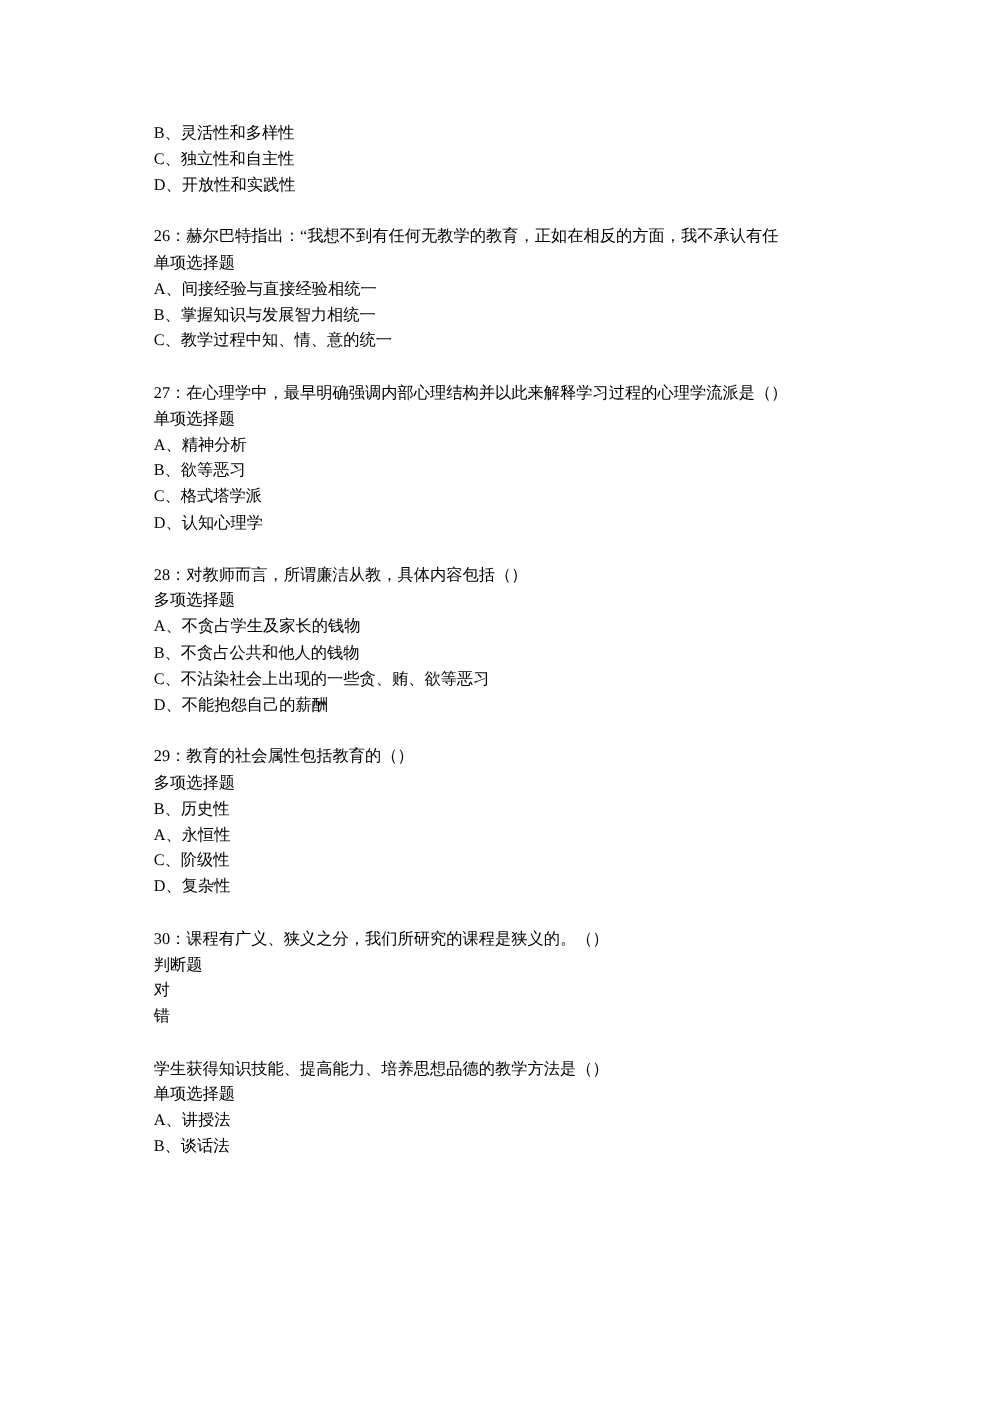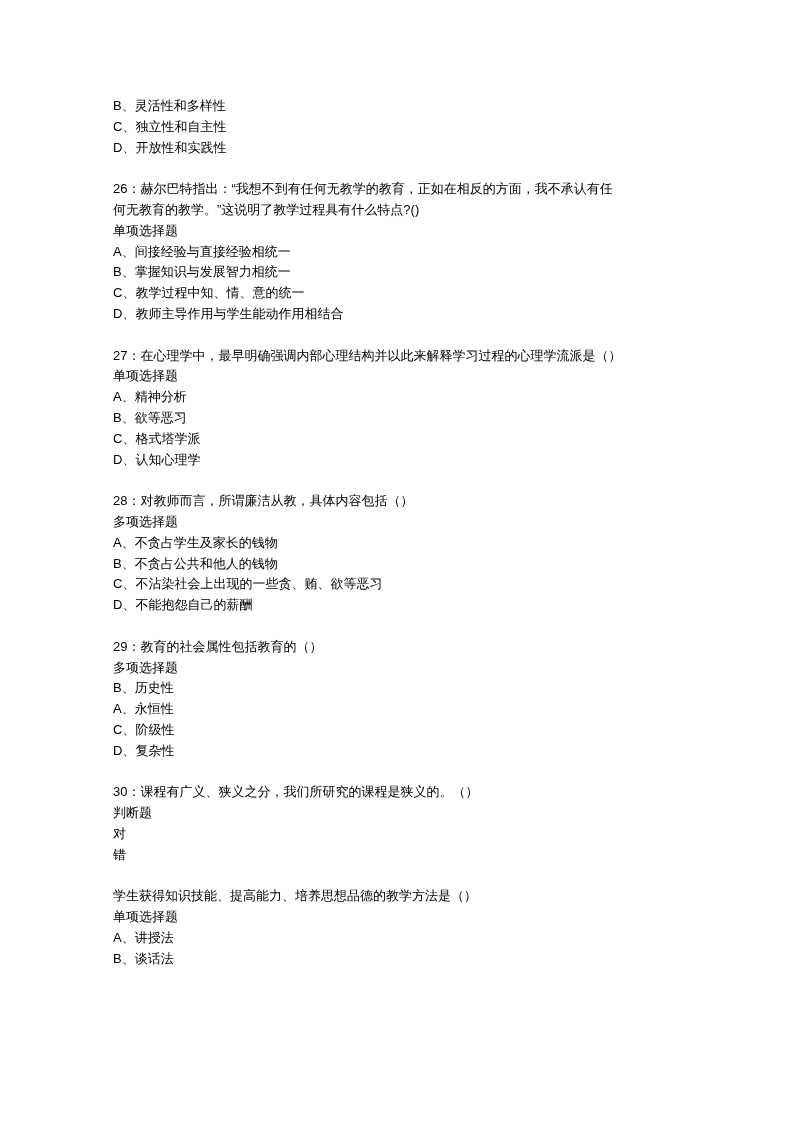--- a/index.html
+++ b/index.html
@@ -1,43 +1,41 @@
 <!DOCTYPE html>
 <html><head>
   <meta charset="utf-8">
   <style>
     html, body { margin: 0; padding: 0; background: #ffffff; }
     body { width: 794px; height: 1123px; position: relative; overflow: hidden; }
     .page {
-      position: absolute; left: 113px; top: 96px; width: 560px;
-      font-family: Liberation Sans, sans-serif;
+      position: absolute; left: 123px; top: 96px; width: 560px;
+      font-family: Liberation Serif, serif;
       font-size: 13px; color: #000; line-height: 20.8px;
     }
     .line { white-space: nowrap; height: 20.8px; }
     .gap { height: 20.8px; }
   </style>
 </head>
 <body>
 
 <div class="page">
   <div>
     <div class="line">B、灵活性和多样性</div>
     <div class="line">C、独立性和自主性</div>
     <div class="line">D、开放性和实践性</div>
   </div>
   <div class="gap"></div>
 
   <div>
     <div class="line">26：赫尔巴特指出：“我想不到有任何无教学的教育，正如在相反的方面，我不承认有任</div>
-    <div class="line">何无教育的教学。”这说明了教学过程具有什么特点?()</div>
     <div class="line">单项选择题</div>
     <div class="line">A、间接经验与直接经验相统一</div>
     <div class="line">B、掌握知识与发展智力相统一</div>
     <div class="line">C、教学过程中知、情、意的统一</div>
-    <div class="line">D、教师主导作用与学生能动作用相结合</div>
   </div>
   <div class="gap"></div>
 
   <div>
     <div class="line">27：在心理学中，最早明确强调内部心理结构并以此来解释学习过程的心理学流派是（）</div>
     <div class="line">单项选择题</div>
     <div class="line">A、精神分析</div>
     <div class="line">B、欲等恶习</div>
     <div class="line">C、格式塔学派</div>
     <div class="line">D、认知心理学</div>

